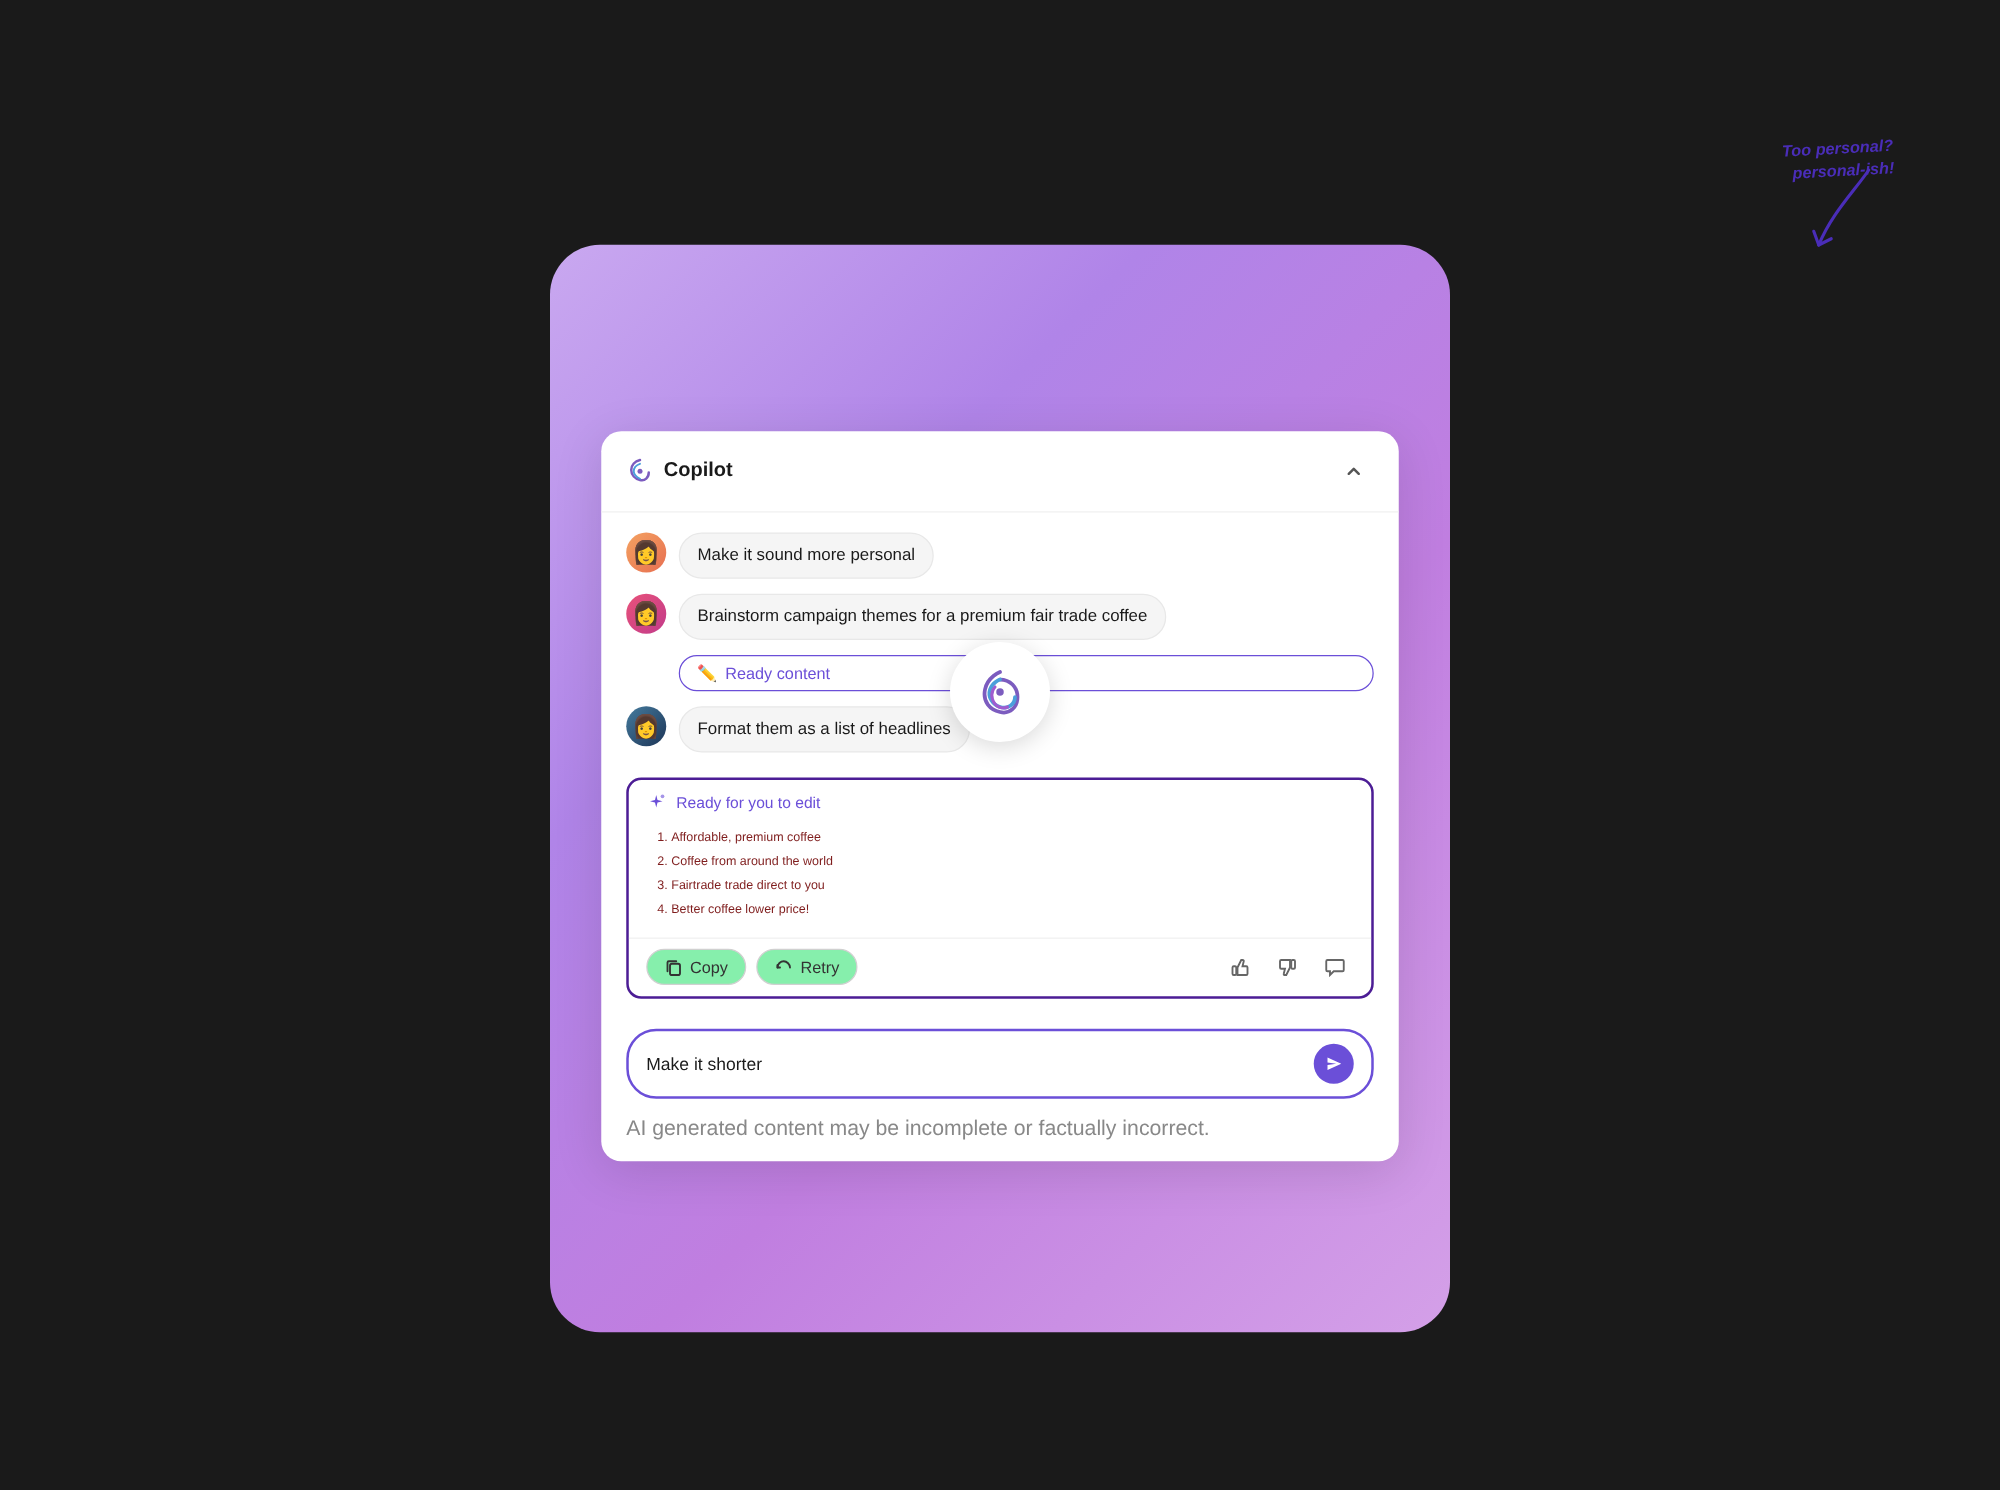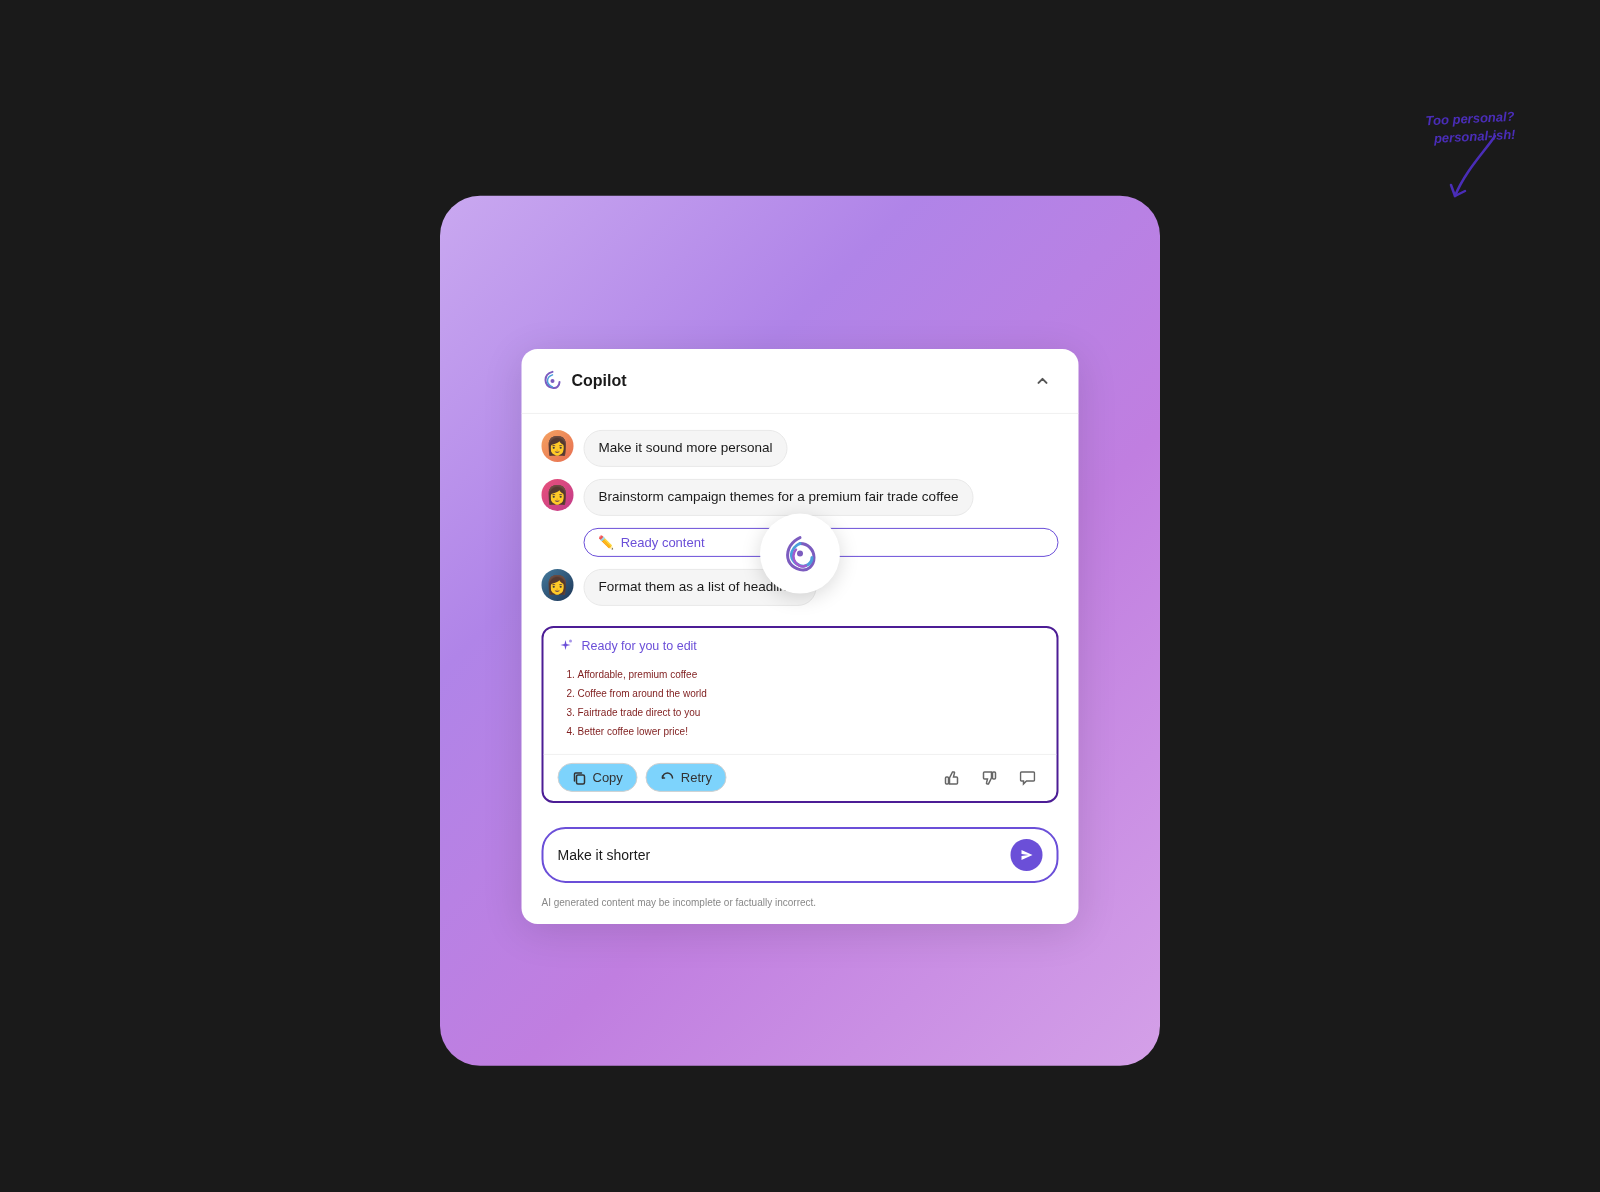--- a/index.html
+++ b/index.html
@@ -57,21 +57,21 @@
       width: 48px;
       height: 48px;
     }
 
     
     .main-panel {
       position: absolute;
       top: 50%;
       left: 50%;
       transform: translate(-50%, -43%);
-      width: 557px;
+      width: 638px;
       background: white;
       border-radius: 16px;
       box-shadow: 0 8px 40px rgba(0,0,0,0.12);
       overflow: hidden;
       z-index: 5;
     }
 
     
     .panel-header {
       display: flex;
@@ -203,21 +203,21 @@
       gap: 8px;
     }
 
     .action-btn {
       display: flex;
       align-items: center;
       gap: 6px;
       padding: 6px 14px;
       border: 1.5px solid #d0d0d0;
       border-radius: 20px;
-      background: #7dd3fc;
+      background: #86efac;
       font-size: 13px;
       color: #333;
       cursor: pointer;
       font-weight: 500;
     }
 
     .action-buttons-right {
       display: flex;
       gap: 8px;
     }
@@ -269,21 +269,21 @@
       display: flex;
       align-items: center;
       justify-content: center;
       color: white;
       font-size: 14px;
       flex-shrink: 0;
     }
 
     .disclaimer {
       padding: 6px 20px 16px 20px;
-      font-size: 10px;
+      font-size: 17px;
       color: #888;
       text-align: left;
     }
 
     
     .annotation {
       position: absolute;
       top: 110px;
       right: 85px;
       z-index: 20;

